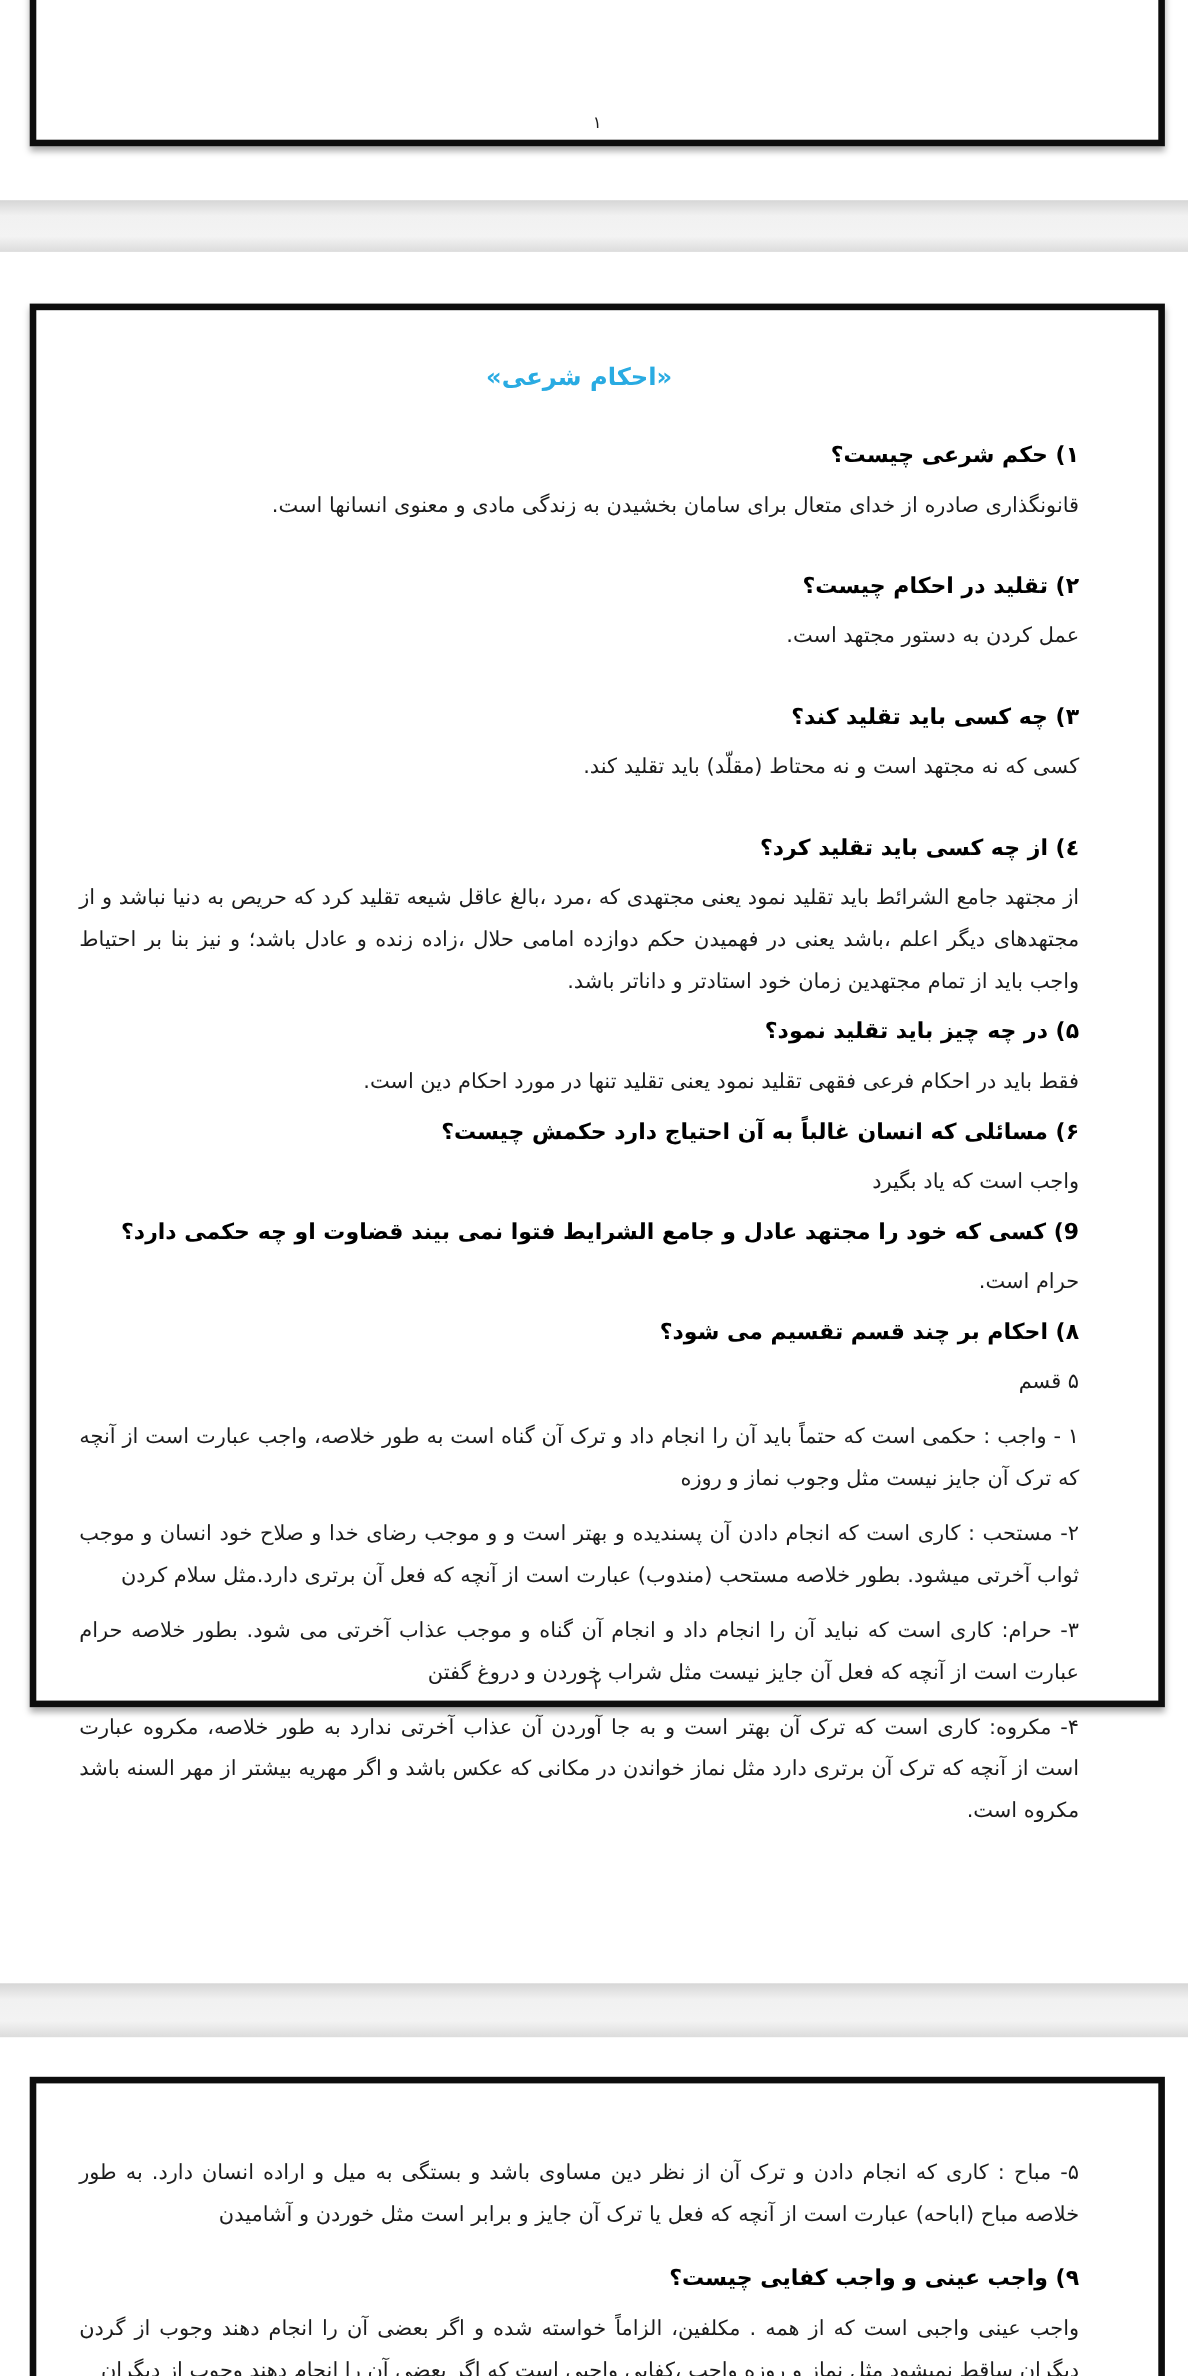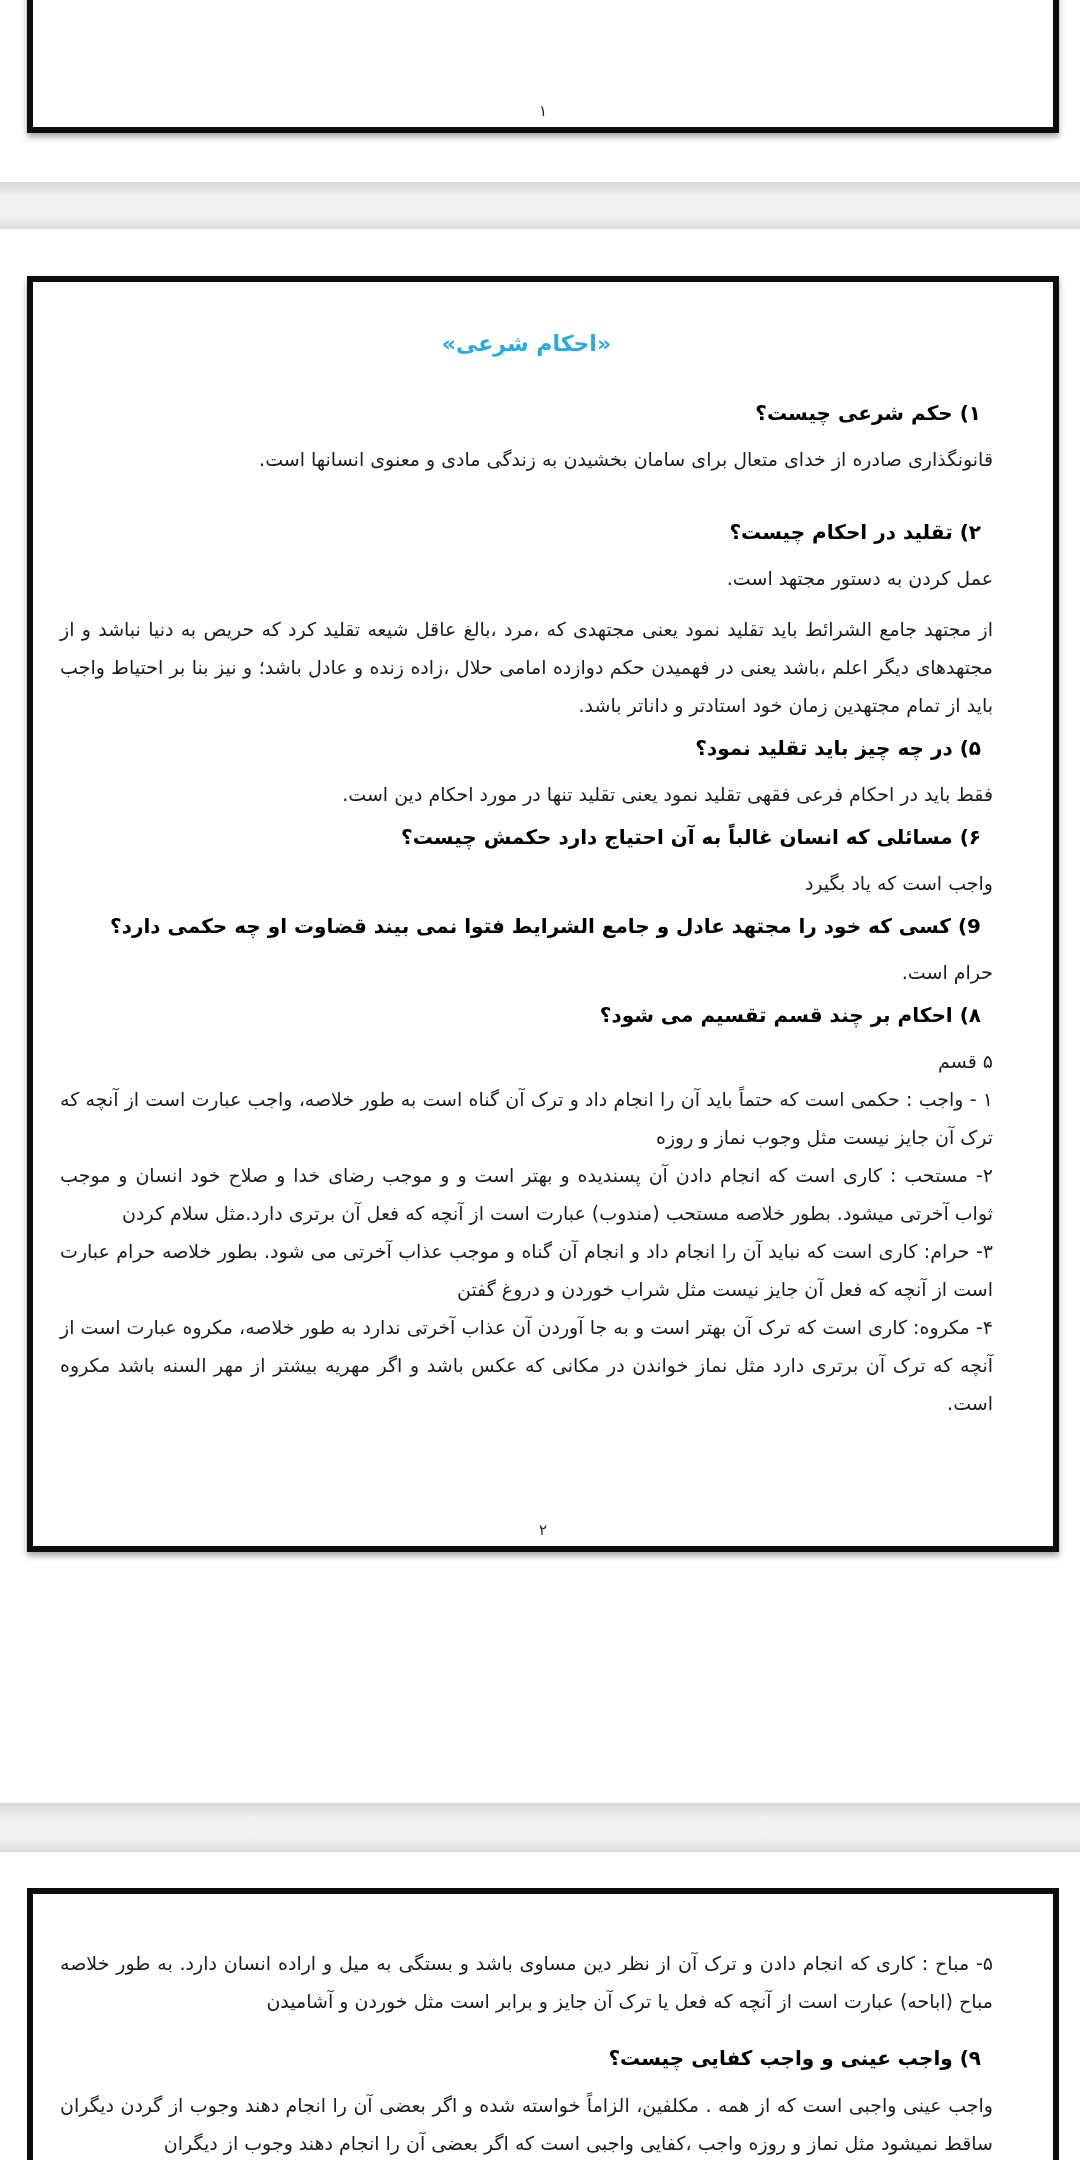--- a/index.html
+++ b/index.html
@@ -59,21 +59,21 @@
     font-size: 20px;
     font-weight: 700;
     color: #000000;
     line-height: 28px;
     text-align: right;
   }
   .qa.spaced .question { margin-top: 40px; }
   .qa.tight  .question { margin-top: 10px; }
   .answers { margin-top: 13px; }
   .answer {
-    margin: 0;
+    margin: 12px;
     font-size: 19px;
     line-height: 38px;
     color: #1c1c1c;
     text-align: justify;
   }
   .content-3 { padding-top: 50px; }
   .content-3 .question { margin-top: 24px; }
   .content-3 .answer.follow { margin-top: 14px; }
 </style>
 </head>
@@ -98,22 +98,29 @@
             </div>
   </div>
 
   <div class="qa spaced">
     <h2 class="question">۲) تقلید در احکام چیست؟</h2>
     <div class="answers">
               <p class="answer">عمل کردن به دستور مجتهد است.</p>
             </div>
   </div>
 
+  <div class="qa spaced">
+    <h2 class="question">۳) چه کسی باید تقلید کند؟</h2>
+    <div class="answers">
+              <p class="answer">کسی که نه مجتهد است و نه محتاط (مقلّد) باید تقلید کند.</p>
+            </div>
+  </div>
 
   <div class="qa spaced">
+    <h2 class="question">٤) از چه کسی باید تقلید کرد؟</h2>
     <div class="answers">
               <p class="answer">از مجتهد جامع الشرائط باید تقلید نمود یعنی مجتهدی که ،مرد ،بالغ عاقل شیعه تقلید کرد که حریص به دنیا نباشد و از مجتهدهای دیگر اعلم ،باشد یعنی در فهمیدن حکم دوازده امامی حلال ،زاده زنده و عادل باشد؛ و نیز بنا بر احتیاط واجب باید از تمام مجتهدین زمان خود استادتر و داناتر باشد.</p>
             </div>
   </div>
 
   <div class="qa tight">
     <h2 class="question">۵) در چه چیز باید تقلید نمود؟</h2>
     <div class="answers">
               <p class="answer">فقط باید در احکام فرعی فقهی تقلید نمود یعنی تقلید تنها در مورد احکام دین است.</p>
             </div>

